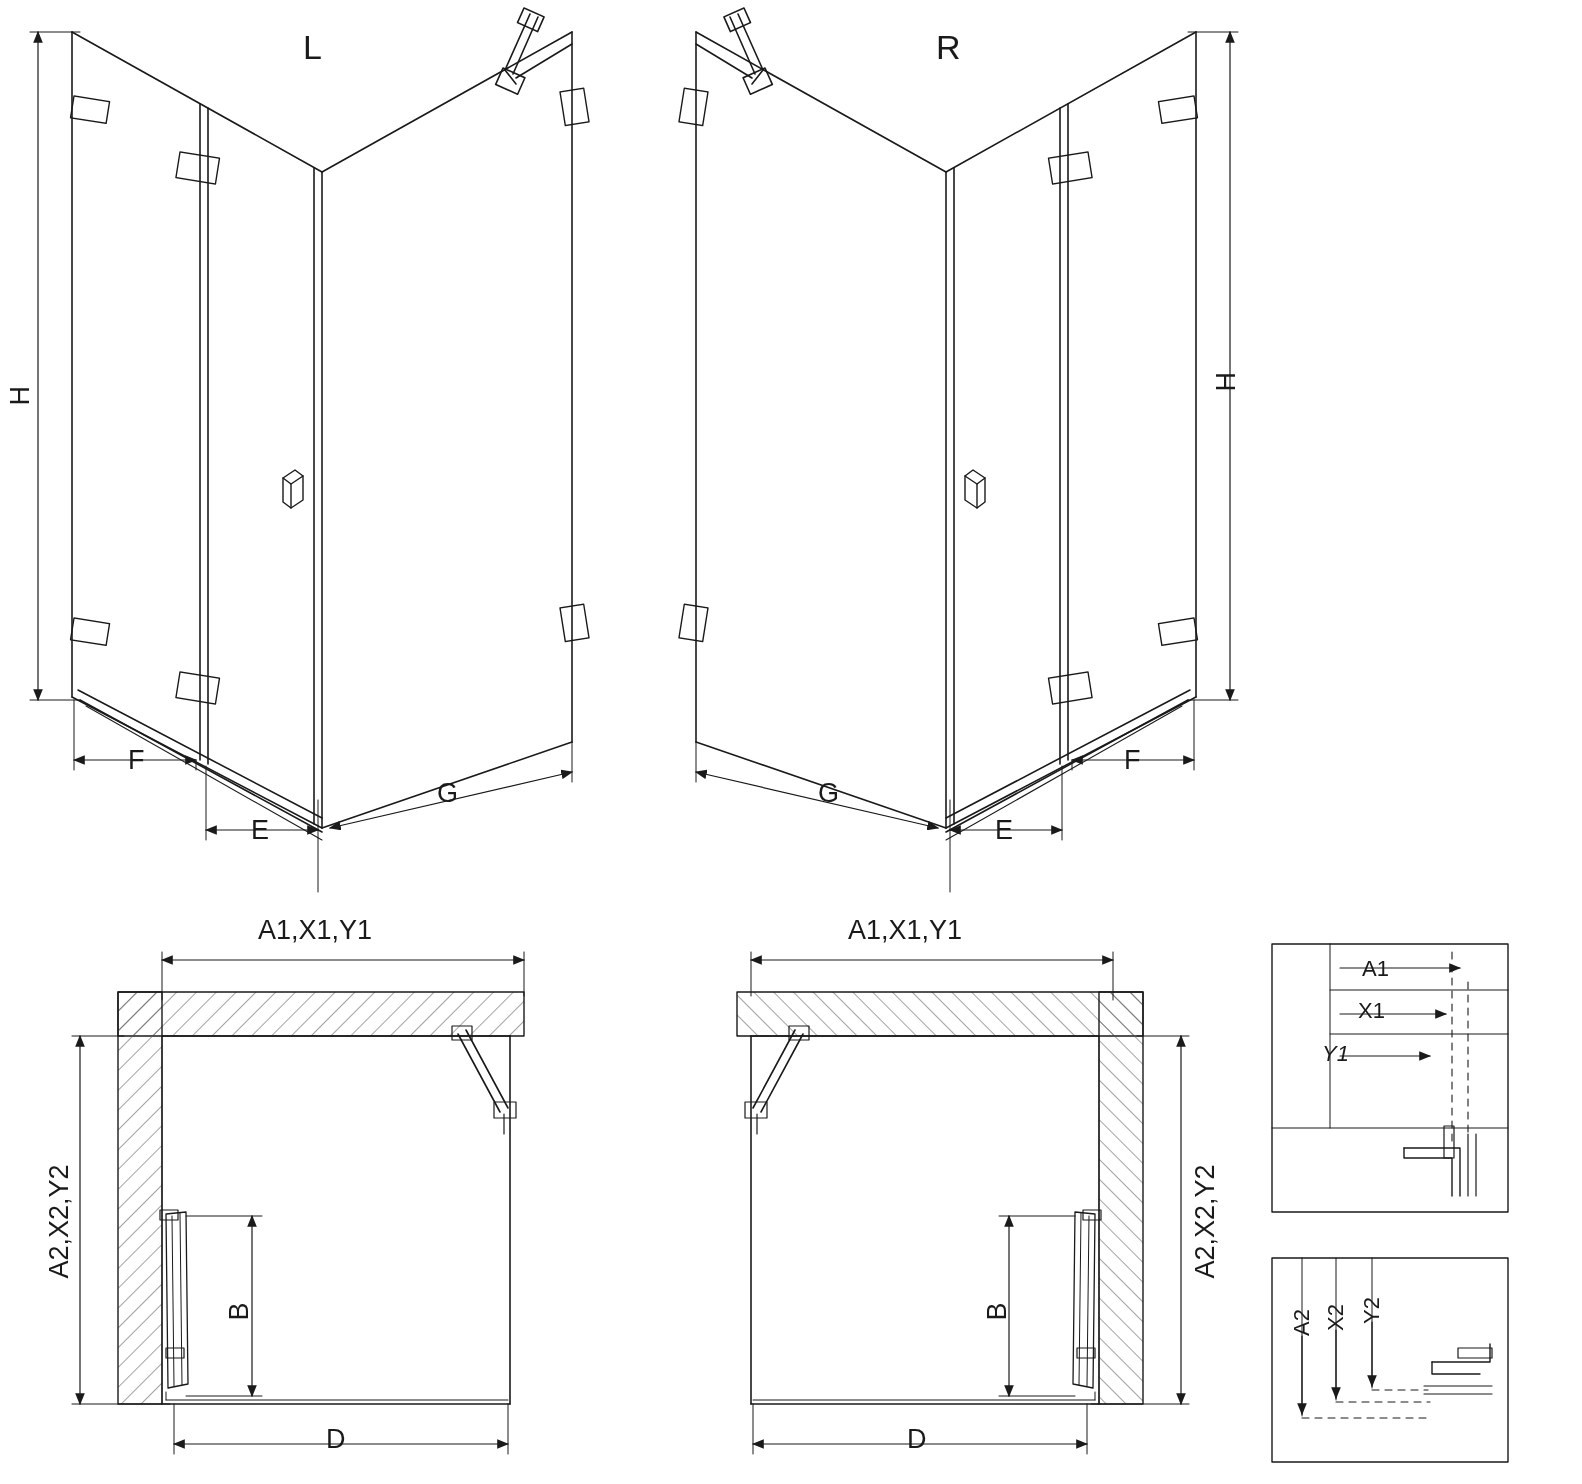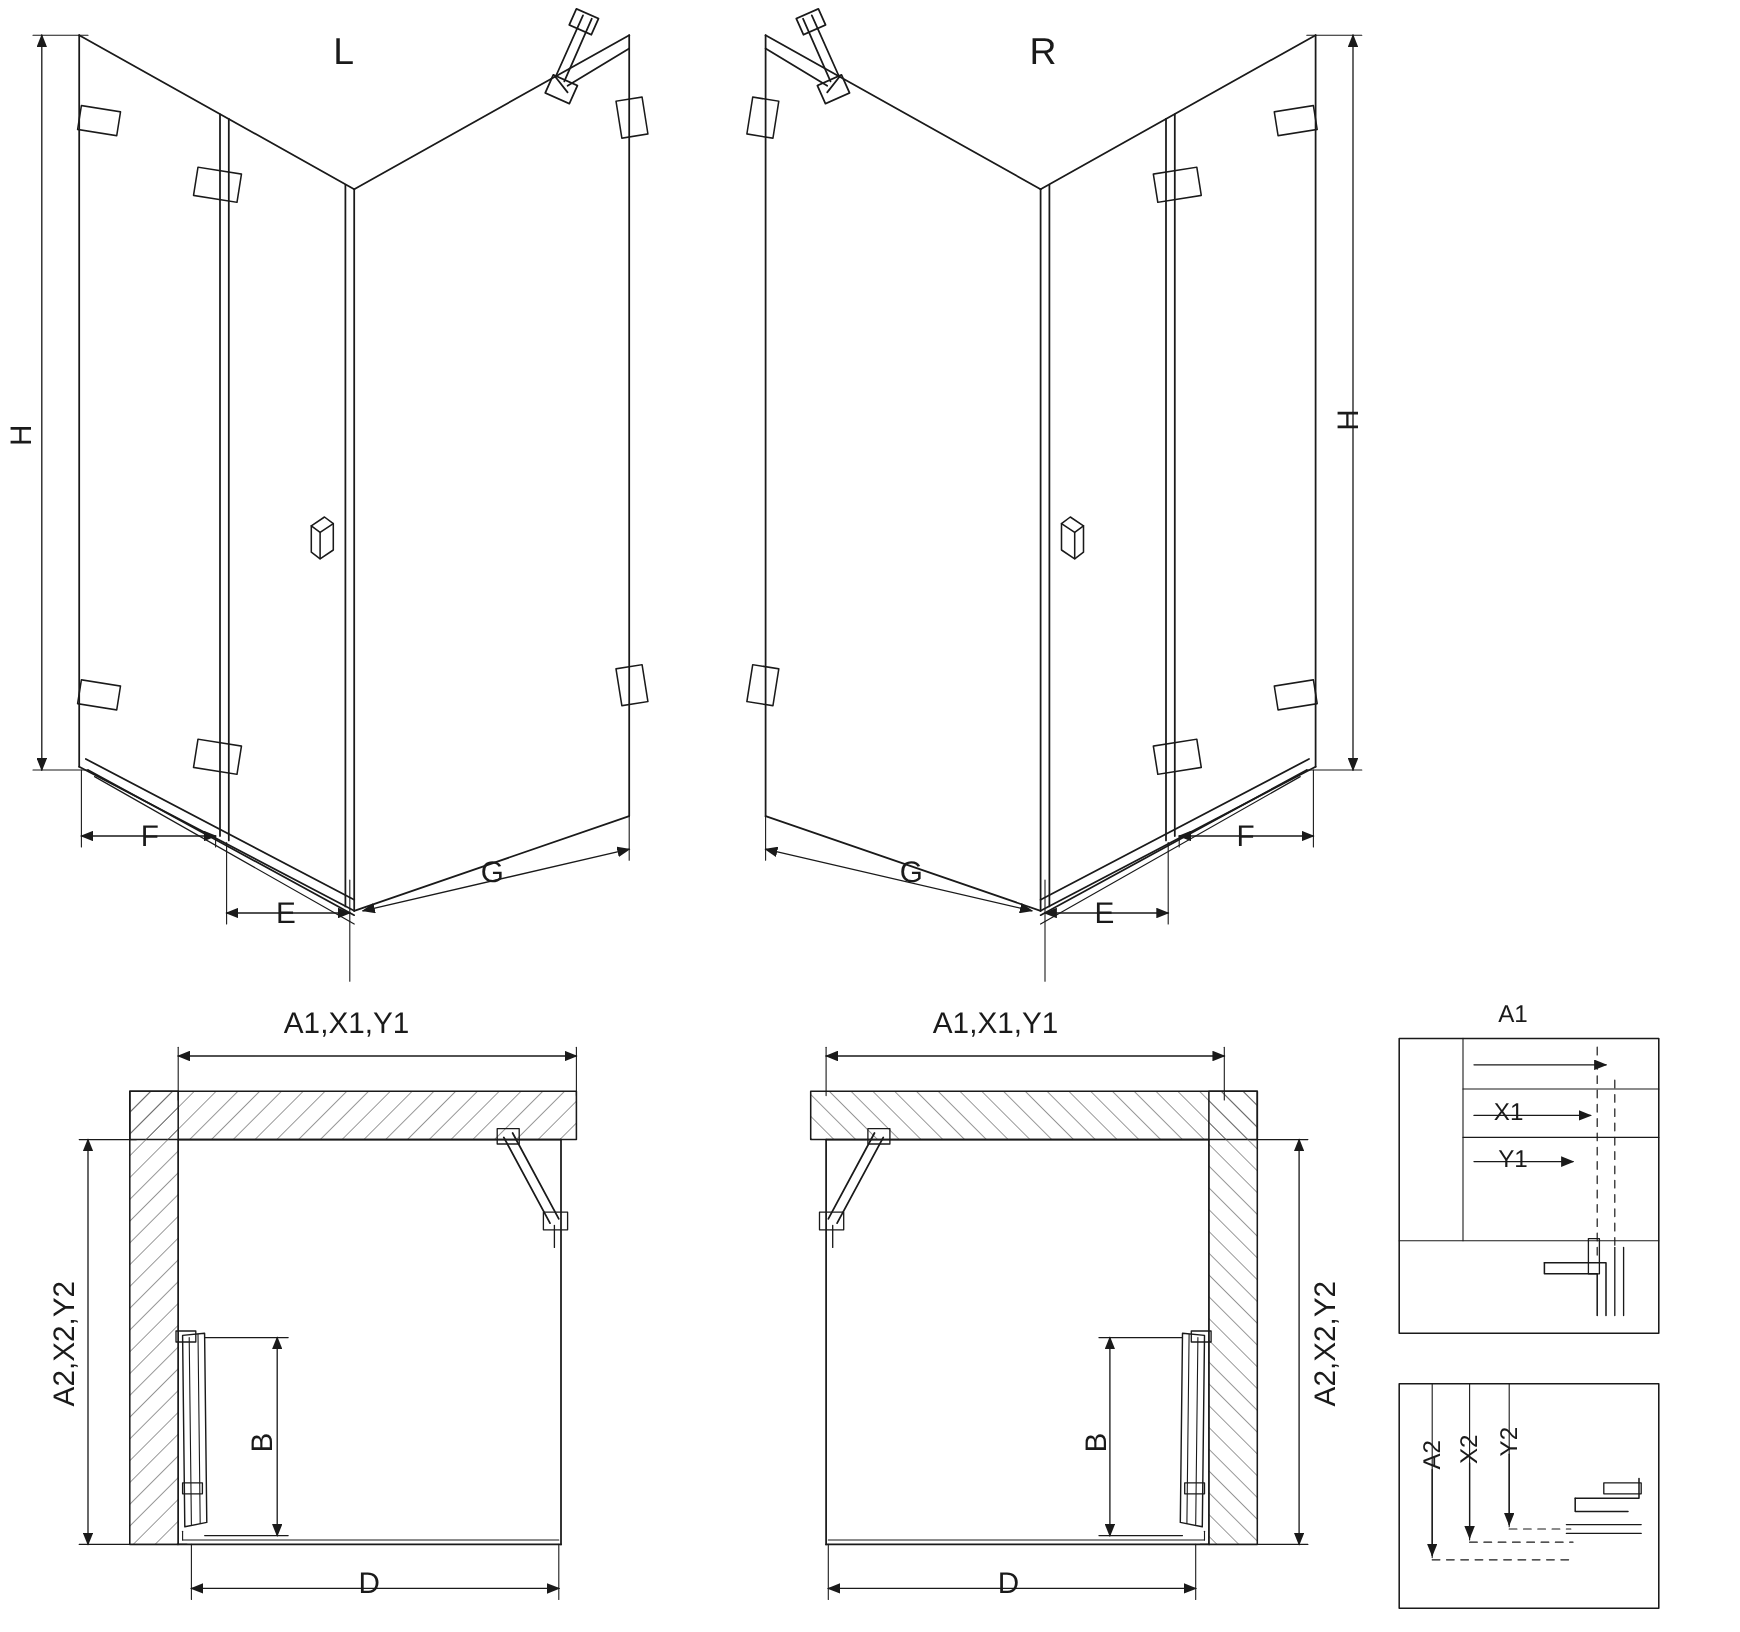--- a/index.html
+++ b/index.html
@@ -287,21 +287,21 @@
   <div class="lbl lbl-med" style="left:258px;top:915px;">A1,X1,Y1</div>
   <div class="lbl lbl-med rot90" style="left:-41px;top:1206px;width:200px;text-align:center;">A2,X2,Y2</div>
   <div class="lbl lbl-med rot90" style="left:222px;top:1288px;width:34px;">B</div>
   <div class="lbl lbl-med" style="left:326px;top:1424px;">D</div>
 
   <div class="lbl lbl-med" style="left:848px;top:915px;">A1,X1,Y1</div>
   <div class="lbl lbl-med rot90" style="left:1105px;top:1206px;width:200px;text-align:center;">A2,X2,Y2</div>
   <div class="lbl lbl-med rot90" style="left:980px;top:1288px;width:34px;">B</div>
   <div class="lbl lbl-med" style="left:907px;top:1424px;">D</div>
 
-  <div class="lbl lbl-sm" style="left:1362px;top:909px;">A1</div>
+  <div class="lbl lbl-sm" style="left:1362px;top:956px;">A1</div>
   <div class="lbl lbl-sm" style="left:1358px;top:998px;">X1</div>
-  <div class="lbl lbl-sm" style="left:1362px;top:1041px;">Y1</div>
+  <div class="lbl lbl-sm" style="left:1322px;top:1041px;font-style:italic;">Y1</div>
 
   <div class="lbl lbl-sm rot90" style="left:1279px;top:1300px;width:46px;">A2</div>
   <div class="lbl lbl-sm rot90" style="left:1313px;top:1295px;width:46px;">X2</div>
   <div class="lbl lbl-sm rot90" style="left:1349px;top:1288px;width:46px;">Y2</div>
 
 </div>
 
 </body></html>

